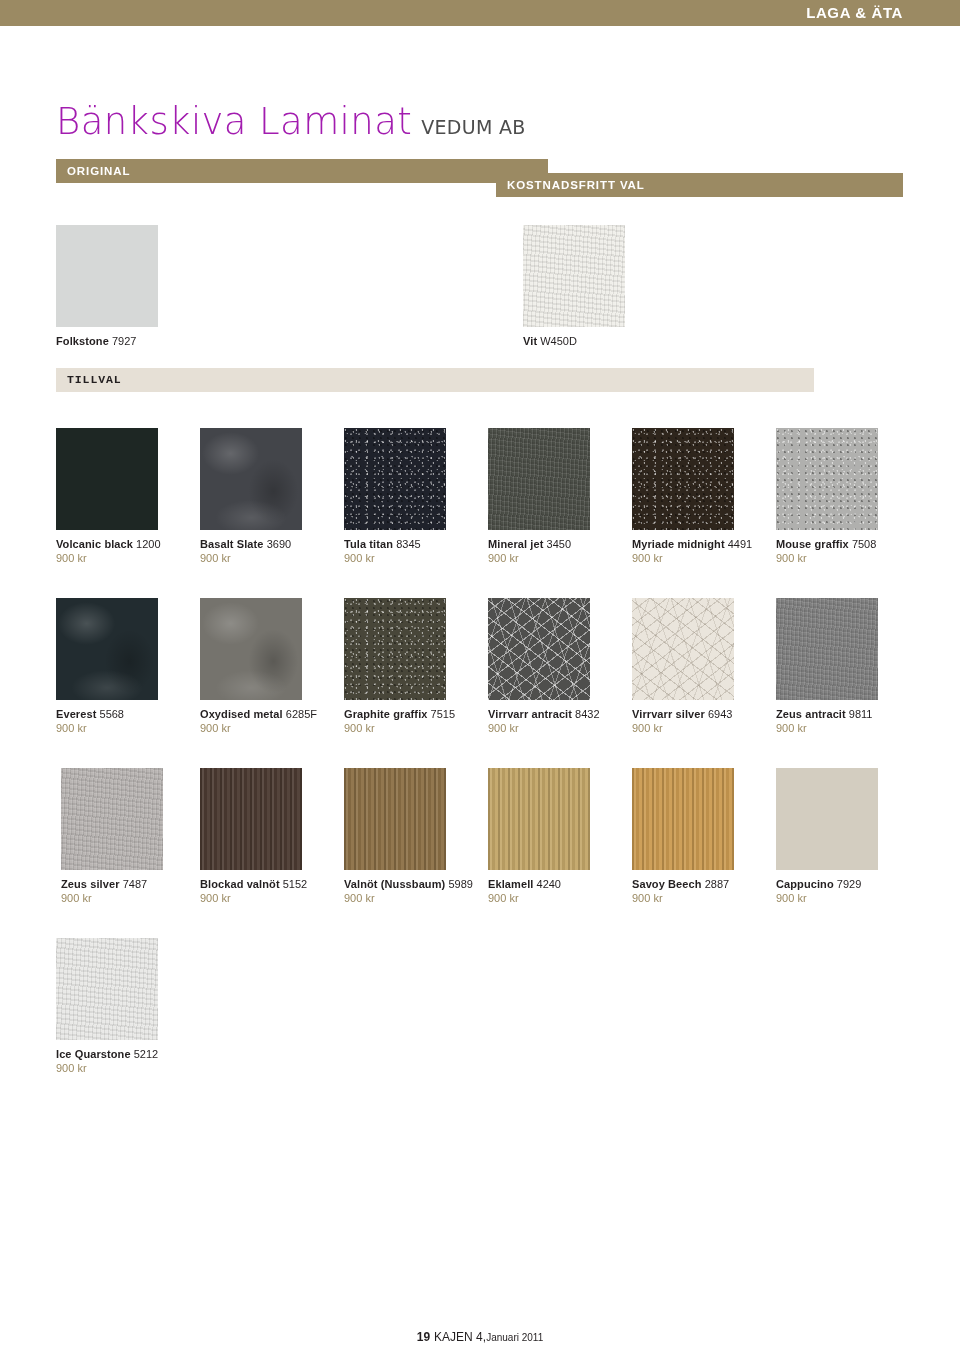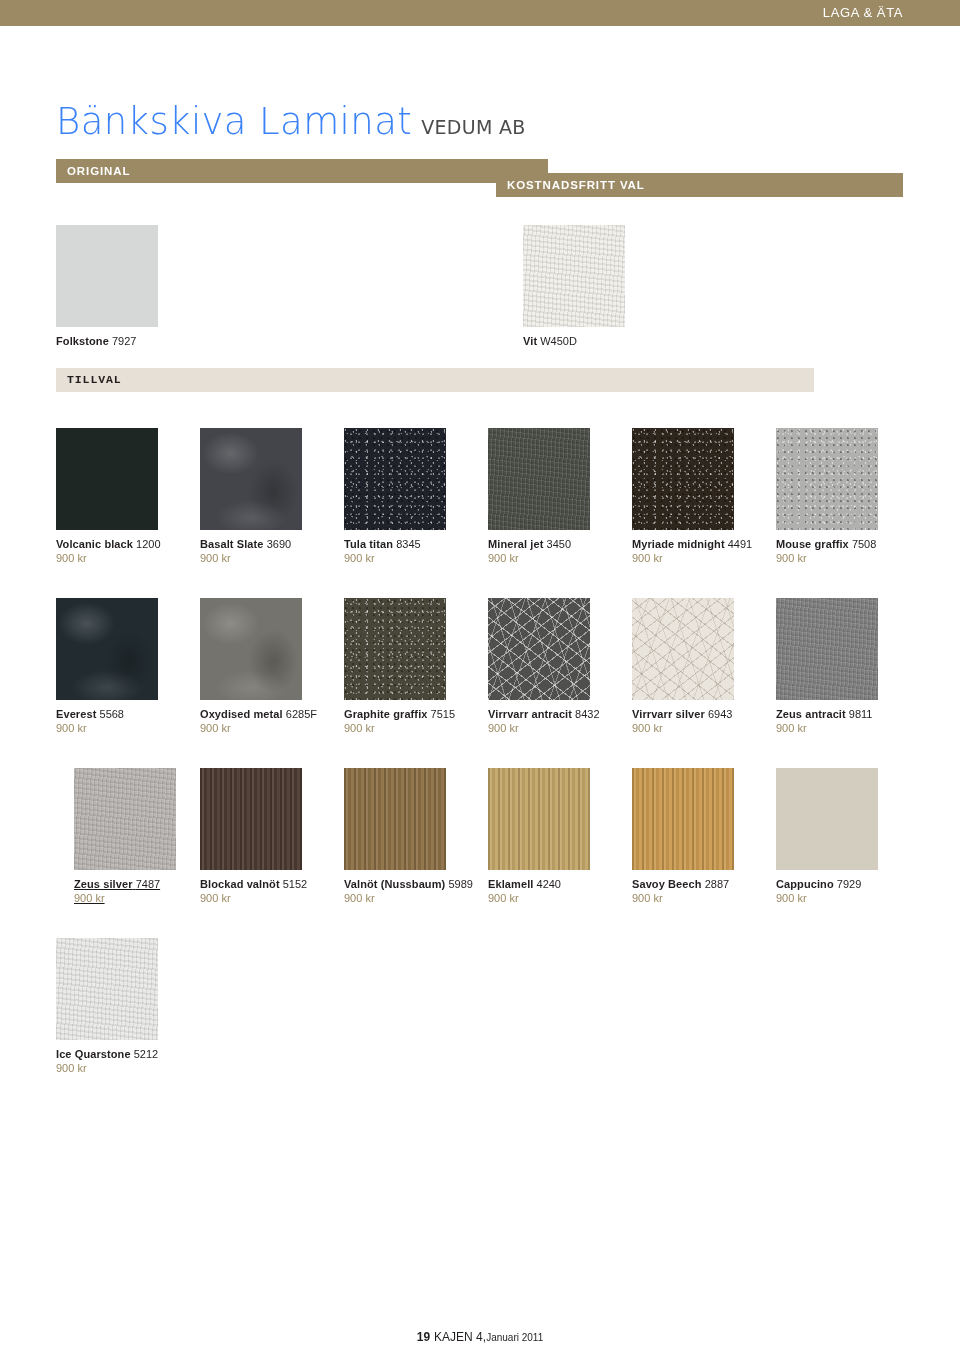--- a/index.html
+++ b/index.html
@@ -21,39 +21,39 @@
     position: absolute;
     left: 0; top: 0;
     width: 960px;
     height: 26px;
     background: #9b8a63;
   }
   .top-banner-label {
     position: absolute;
     right: 57px;
     top: 5px;
-    font-size: 13px;
-    font-weight: normal;
+    font-size: 15px;
+    font-weight: bold;
     letter-spacing: 0.6px;
     color: #ffffff;
     line-height: 16px;
   }
 
   
   .page-title {
     position: absolute;
     left: 56px;
     top: 100px;
     white-space: nowrap;
   }
   .page-title .main {
     font-size: 37px;
     font-weight: 300;
     letter-spacing: 0.4px;
-    color: #3b82f6;
+    color: #a21caf;
     font-family: "DejaVu Sans", sans-serif;
   }
   .page-title .brand {
     font-size: 19px;
     font-weight: 400;
     letter-spacing: 0.3px;
     color: #4d4d4d;
     margin-left: 9px;
     font-family: "DejaVu Sans", sans-serif;
   }
@@ -265,21 +265,21 @@
         <div class="caption"><span class="nm">Virrvarr silver</span> <span class="cd">6943</span></div>
         <div class="price">900 kr</div>
       </div>
       <div class="cell" style="left: 720px; top: 0px;">
         <div class="swatch tx-grain" style="background: rgb(128, 128, 128);"></div>
         <div class="caption"><span class="nm">Zeus antracit</span> <span class="cd">9811</span></div>
         <div class="price">900 kr</div>
       </div>
     </div>
     <div class="grid" style="top: 768px; height: 160px; width: 860px;">
-      <div class="cell" style="left: 18px; top: 0px; text-decoration: underline;">
+      <div class="cell" style="left: 5px; top: 0px;">
         <div class="swatch tx-grain" style="background: rgb(185, 181, 179);"></div>
         <div class="caption"><span class="nm">Zeus silver</span> <span class="cd">7487</span></div>
         <div class="price">900 kr</div>
       </div>
       <div class="cell" style="left: 144px; top: 0px;">
         <div class="swatch tx-wood" style="background: rgb(75, 58, 49);"></div>
         <div class="caption"><span class="nm">Blockad valnöt</span> <span class="cd">5152</span></div>
         <div class="price">900 kr</div>
       </div>
       <div class="cell" style="left: 288px; top: 0px;">

